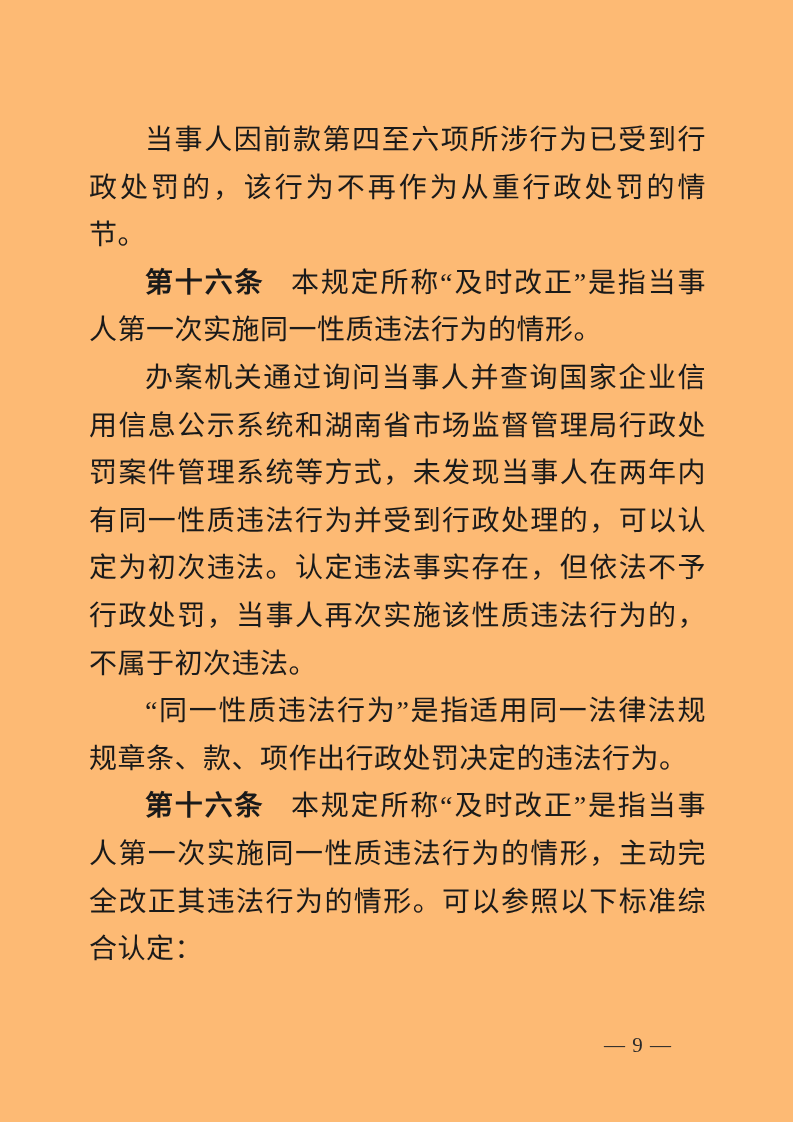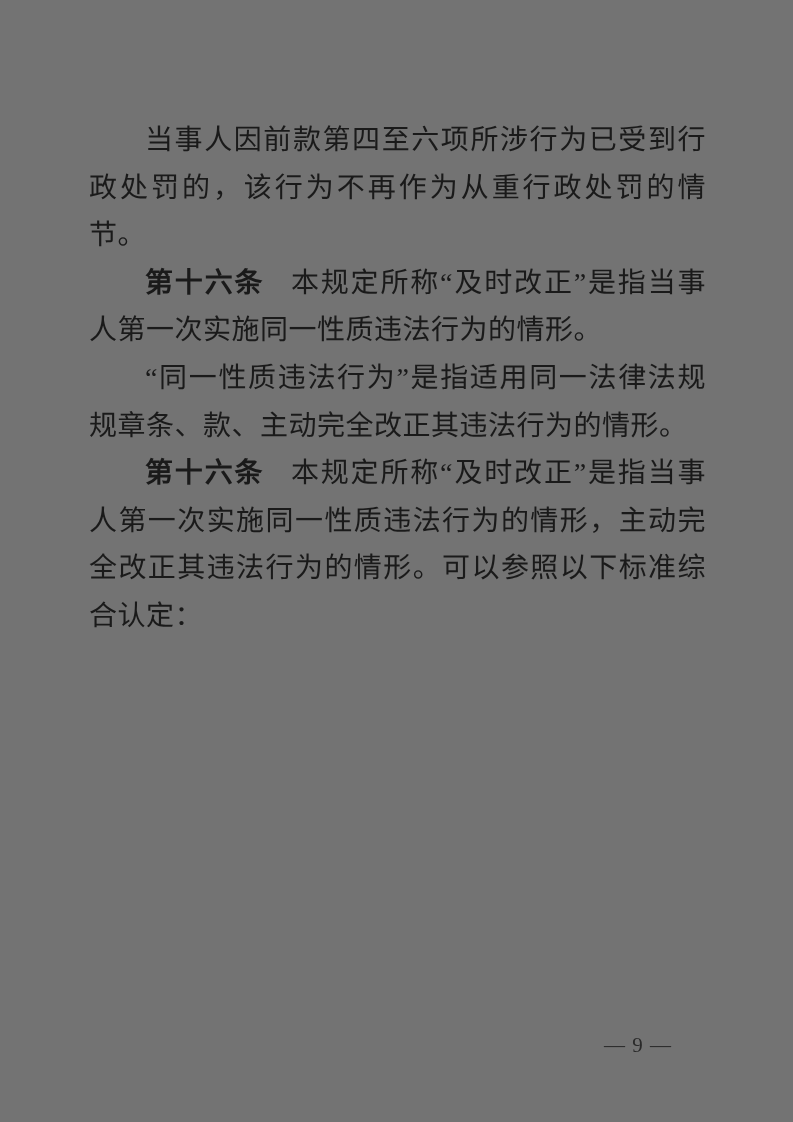--- a/index.html
+++ b/index.html
@@ -5,21 +5,21 @@
   html, body {
     margin: 0;
     padding: 0;
     background: #e8e8e8;
   }
   .page {
     position: relative;
     width: 793px;
     height: 1122px;
     margin: 0 auto;
-    background: #737373;
+    background: #fdba74;
     overflow: hidden;
     font-family: "Liberation Serif", "DejaVu Serif", serif;
     color: #1a1a1a;
   }
   .doc-body {
     position: absolute;
     top: 116px;
     left: 89px;
     width: 617px;
     font-size: 28px;
@@ -60,23 +60,24 @@
 </head>
 <body>
 
 <div class="page">
 
   <div class="doc-body">
     <p><span class="txt">当事人因前款第四至六项所涉行为已受到行政处罚的，该行为不再作为从重行政处罚的情节。</span></p>
 
     <p><span class="lead">第十六条</span><span class="txt">本规定所称“及时改正”是指当事人第一次实施同一性质违法行为的情形。</span></p>
 
+    <p><span class="txt">办案机关通过询问当事人并查询国家企业信用信息公示系统和湖南省市场监督管理局行政处罚案件管理系统等方式，未发现当事人在两年内有同一性质违法行为并受到行政处理的，可以认定为初次违法。认定违法事实存在，但依法不予行政处罚，当事人再次实施该性质违法行为的，不属于初次违法。</span></p>
 
 
-    <p><span class="txt">“同一性质违法行为”是指适用同一法律法规规章条、款、主动完全改正其违法行为的情形。</span></p>
+    <p><span class="txt">“同一性质违法行为”是指适用同一法律法规规章条、款、项作出行政处罚决定的违法行为。</span></p>
 
     <p><span class="lead">第十六条</span><span class="txt">本规定所称“及时改正”是指当事人第一次实施同一性质违法行为的情形，主动完全改正其违法行为的情形。可以参照以下标准综合认定：</span></p>
 
     <p></p>
 
   </div>
 
   <div class="page-footer">
     <div class="page-number">— 9 —</div>
   </div>

